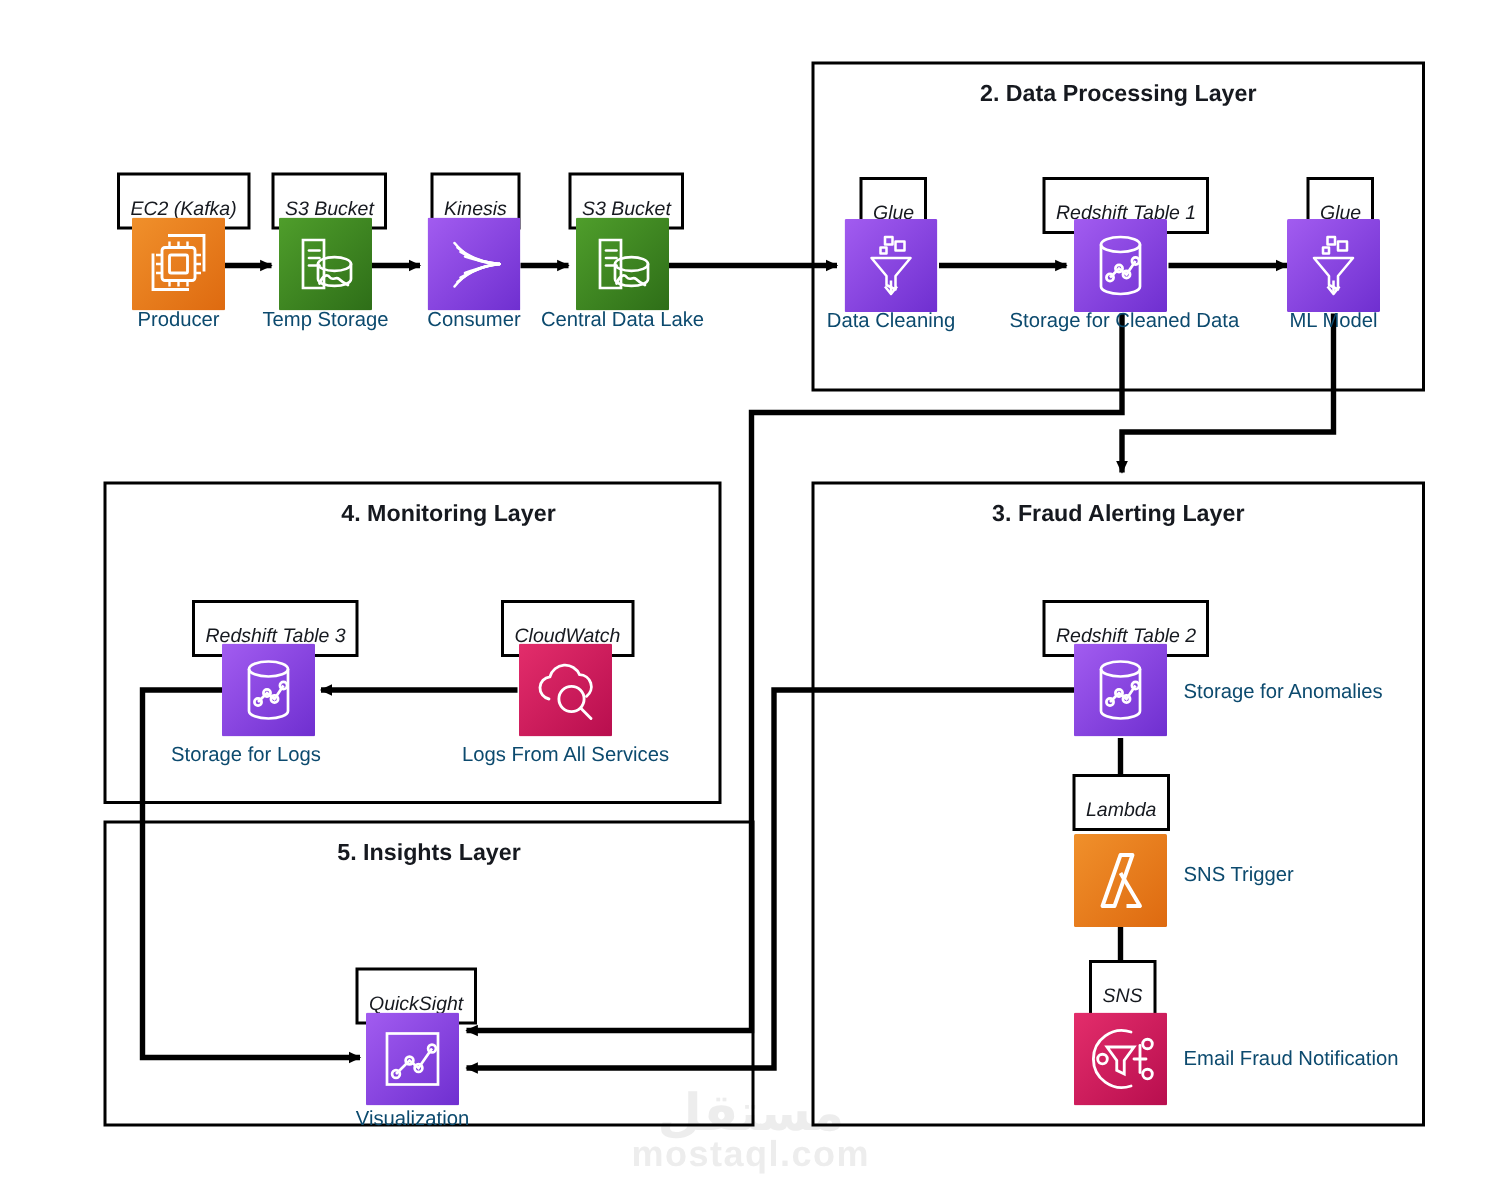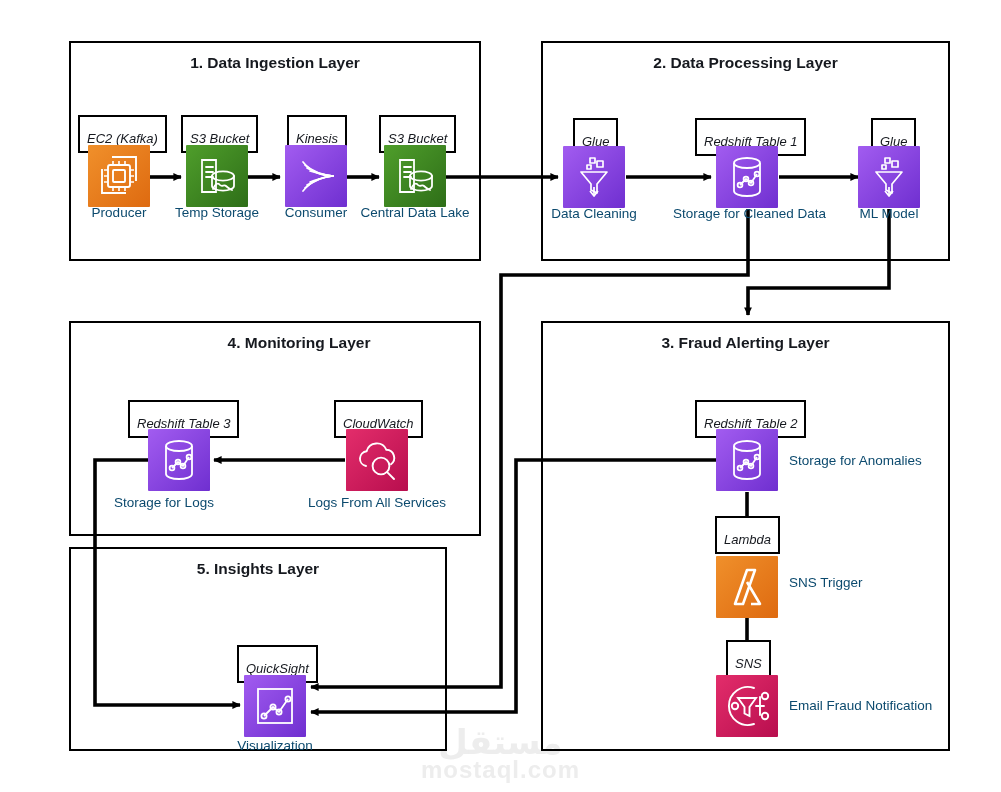--- a/index.html
+++ b/index.html
@@ -68,23 +68,20 @@
       <path d="M345,460 L214,460"></path>
 
       <path d="M148,460 L95,460 L95,705 L240,705"></path>
 
       <path d="M748,209 L748,275 L501,275 L501,687 L311,687"></path>
 
       <path d="M716,460 L516,460 L516,712 L311,712"></path>
     </g>
   </svg>
 
-  <div class="layer" style="left:69px;top:41px;width:412px;height:220px;">
-    <div class="layer-title" style="top:11px;">1. Data Ingestion Layer</div>
-  </div>
 
   <div class="tag" style="left:78px;top:115px;">EC2 (Kafka)</div>
   <div class="node" style="left:88px;top:145px;">
     <svg viewBox="0 0 62 62">
       <defs>
           <linearGradient id="gOr1" x1="0" y1="0" x2="1" y2="1">
         <stop offset="0" stop-color="#F0902B"></stop>
             <stop offset="1" stop-color="#DE6A10"></stop>
           </linearGradient>
         </defs>
@@ -324,21 +321,21 @@
           <path d="M44,31 v-9"></path>
           <path d="M44,31 v9"></path>
         <circle cx="49" cy="21" r="3.2"></circle>
           <circle cx="49" cy="41" r="3.2"></circle>
         <circle cx="19" cy="31" r="3.2"></circle>
       </g>
     </svg>
   </div>
   <div class="cap" style="left:789px;top:698px;">Email Fraud Notification</div>
 
-  <div class="layer" style="left:69px;top:547px;width:378px;height:204px;">
+  <div class="layer" style="left:69px;top:547px;width:434px;height:204px;">
     <div class="layer-title" style="top:11px;">5. Insights Layer</div>
   </div>
 
   <div class="tag" style="left:237px;top:645px;">QuickSight</div>
   <div class="node" style="left:244px;top:675px;">
     <svg viewBox="0 0 62 62">
       <rect width="62" height="62" fill="url(#gPu2)"></rect>
       <g fill="none" stroke="#fff" stroke-width="1.8">
         <rect x="14" y="14" width="34" height="34"></rect>
         <path d="M20,41 l9,-9 l6,5 l9,-13"></path>

